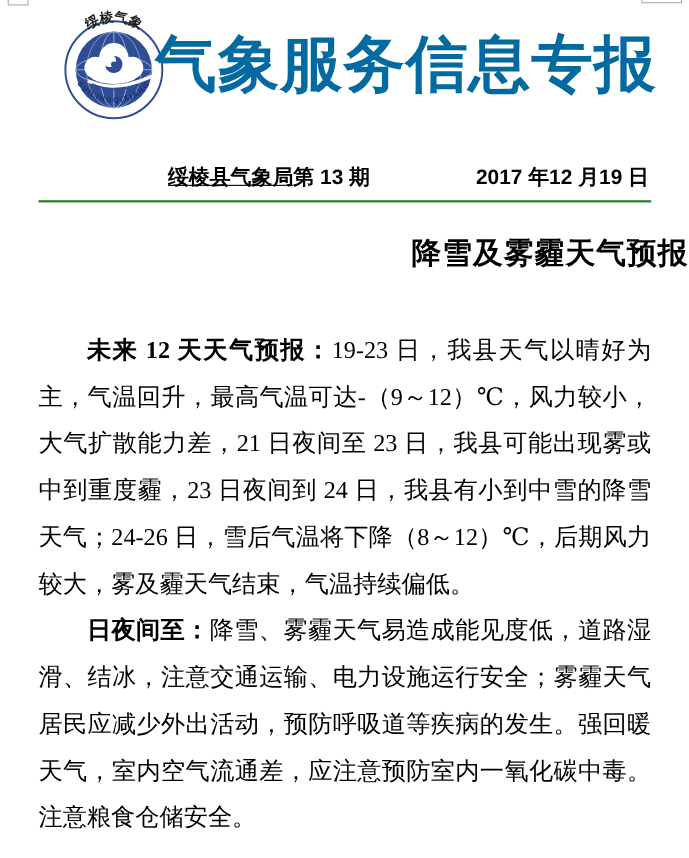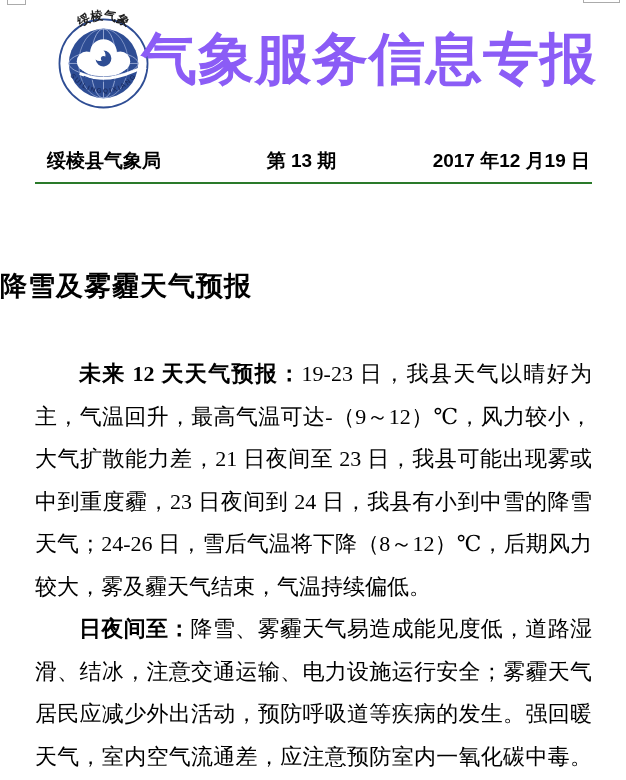--- a/index.html
+++ b/index.html
@@ -20,47 +20,47 @@
 
   
   .masthead { position:relative; height:118px; }
   .logo { position:absolute; left:54px; top:6px; width:99px; height:104px; }
   .masthead-title {
     position:absolute; left:141px; top:27px;
     font-family:"Liberation Serif","DejaVu Serif",serif;
     font-weight:bold;
     font-size:56px; line-height:1.15;
     letter-spacing:1px;
-    color:#8b5cf6;
+    color:#0369a1;
     white-space:nowrap;
   }
 
   
   .issue-line {
     display:flex; align-items:baseline;
     margin:30px 36px 0 47px;
     font-family:"Liberation Sans","DejaVu Sans",sans-serif;
     font-weight:bold;
     font-size:19px;
     color:#000;
   }
-  .issue-line .agency { flex:1; text-align:left; }
+  .issue-line .agency { flex:1; text-align:right;text-decoration:underline; }
   .issue-line .issue-no { flex:0 0 auto; text-align:center; }
   .issue-line .date { flex:1; text-align:right;padding-left:34px; }
 
   .rule-green {
     height:2px;
     margin:8px 34px 0 35px;
     background:#2a7a2a;
   }
 
   
   .article-title {
-    margin-top:84px;
-    text-align:left;
+    margin-top:28px;
+    text-align:right;
     font-family:"Liberation Sans","DejaVu Sans",sans-serif;
     font-weight:bold;
     font-size:27px;
     color:#000;
     letter-spacing:1px;
   }
   .article-body {
     margin:49px 34px 0 35px;
     font-size:22px;
     line-height:42.5px;

